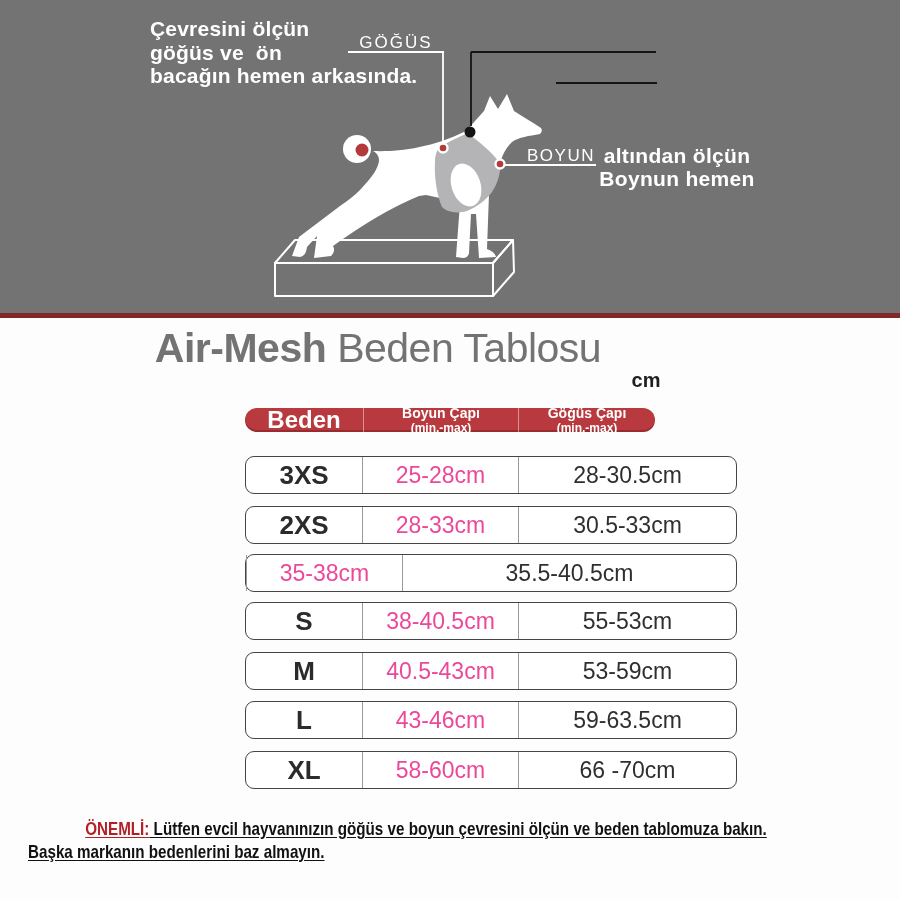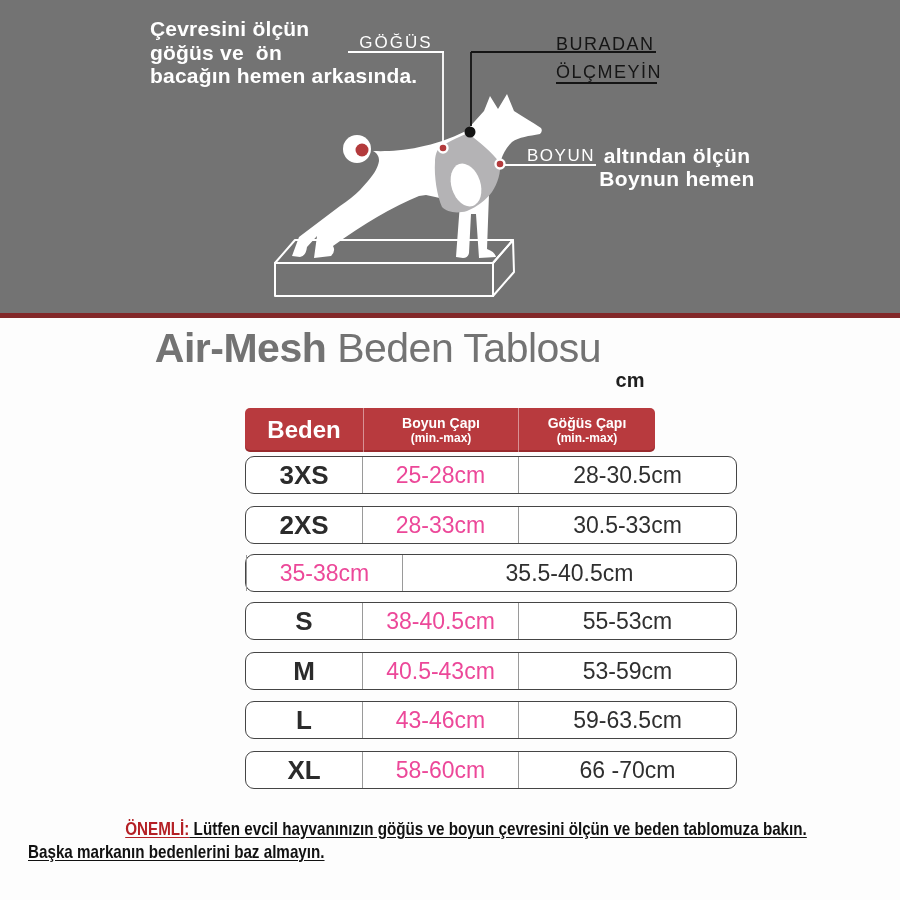--- a/index.html
+++ b/index.html
@@ -33,45 +33,45 @@
     position:absolute; left:598px; top:144px; width:158px; text-align:center;
     color:#ffffff; font-size:21px; line-height:23px; font-weight:bold; letter-spacing:0.3px;
   }
   
   .title {
     position:absolute; left:0; top:325px; width:756px; text-align:center;
     font-size:41px; color:#737373; letter-spacing:-0.5px;
   }
   .title .brand { font-weight:bold; }
   .unit {
-    position:absolute; left:600px; top:369px; width:60px; text-align:center;
+    position:absolute; left:616px; top:369px; width:60px; text-align:center;
     font-size:20px; color:#1f1f1f; font-weight:bold;
   }
   
   .thead {
-    position:absolute; left:245px; top:408px; width:410px; height:44px;
-    background:#b83a3e; border-radius:5px; display:flex; color:#ffffff;
+    position:absolute; left:245px; top:408px; width:410px; height:24px;
+    background:#b83a3e; border-radius:16px; display:flex; color:#ffffff;
     box-shadow: inset 0 -2px 0 rgba(60,0,0,0.25);
   }
   .thead .hc { display:flex; flex-direction:column; align-items:center; justify-content:center; }
   .thead .hc1 { width:118px; font-size:24px; font-weight:bold; }
   .thead .hc2 { width:155px; border-left:1px solid rgba(255,255,255,0.45); box-sizing:border-box; }
   .thead .hc3 { flex:1; border-left:1px solid rgba(255,255,255,0.45); box-sizing:border-box; }
   .hmain { font-size:14px; font-weight:bold; line-height:17px; }
   .hsub  { font-size:12px; font-weight:bold; line-height:13px; }
   .trow {
     position:absolute; left:245px; width:492px; height:38px; box-sizing:border-box;
     background:#ffffff; border:1.5px solid #454545; border-radius:9px; display:flex;
   }
   .trow .cell { display:flex; align-items:center; justify-content:center; box-sizing:border-box; }
   .trow .c1 { width:116px; font-size:26px; font-weight:bold; color:#2b2b2b; }
   .trow .c2 { width:156px; border-left:1px solid #9a9a9a; font-size:23px; color:#ec4899; }
   .trow .c3 { flex:1; border-left:1px solid #9a9a9a; font-size:23px; color:#2f2f2f; }
   
-  .f1 { position:absolute; left:0; top:818px; width:760px; text-align:left;padding-left:40px; }
+  .f1 { position:absolute; left:0; top:818px; width:760px; text-align:left; }
   .f1 .squeeze {
     display:inline-block; transform:scaleX(0.8); transform-origin:50% 50%;
     white-space:nowrap; font-size:19px; font-weight:bold; color:#111111;
   }
   .f1 span span { text-decoration:underline; text-underline-offset:2px; }
   .imp { color:#b42025; }
   .f2 {
     position:absolute; left:28px; top:841px; transform:scaleX(0.8); transform-origin:0 50%;
     white-space:nowrap; font-size:19px; font-weight:bold; color:#111111;
     text-decoration:underline; text-underline-offset:2px;
@@ -150,24 +150,20 @@
     </svg>
 
     <div class="note-left">
       <div>Çevresini ölçün</div>
       <div>göğüs ve&nbsp; ön</div>
       <div>bacağın hemen arkasında.</div>
     </div>
 
     <div class="gogus">GÖĞÜS</div>
 
-    <div class="buradan">
-      <div>BURADAN</div>
-      <div>ÖLÇMEYİN</div>
-    </div>
 
     <div class="boyun">BOYUN</div>
 
     <div class="boyun-note">
       <div>altından ölçün</div>
       <div>Boynun hemen</div>
     </div>
   </div>
 
   <div class="title">

